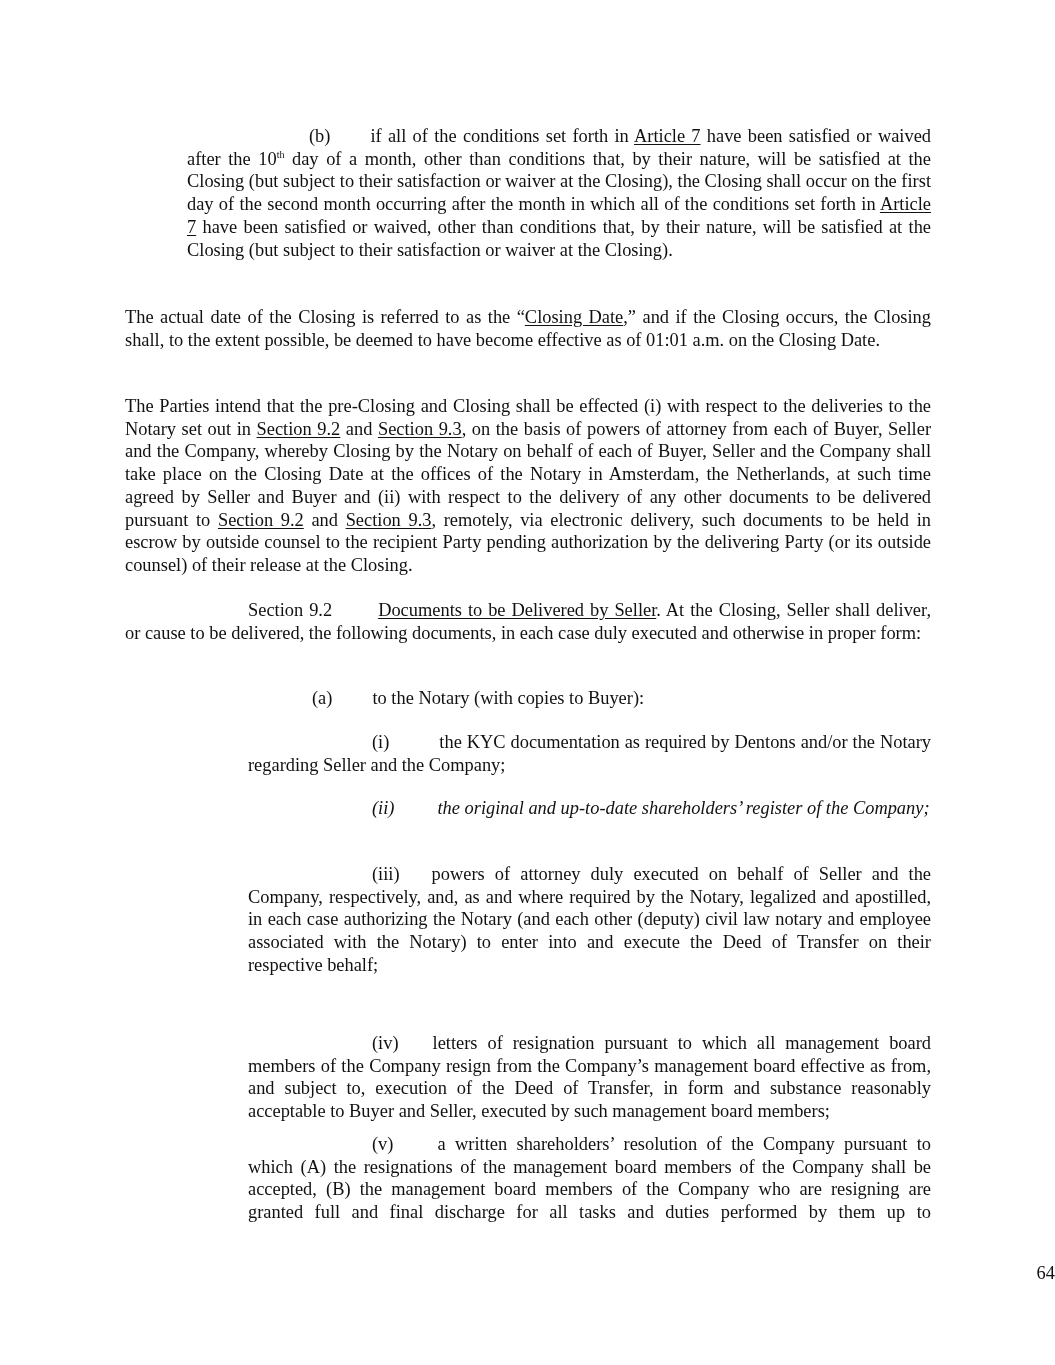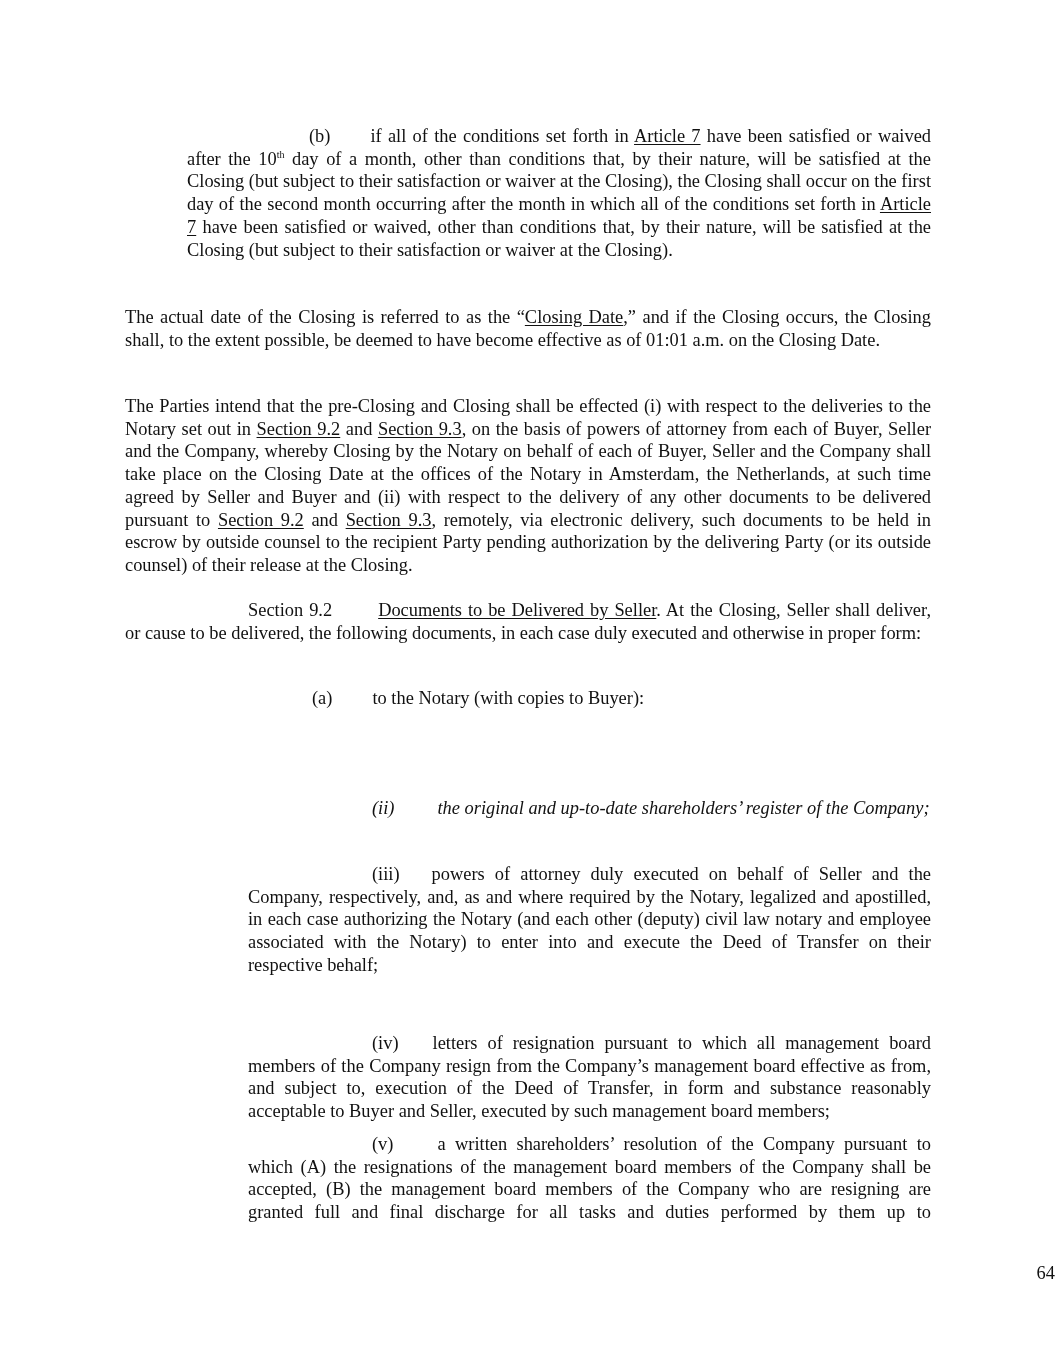--- a/index.html
+++ b/index.html
@@ -33,20 +33,23 @@
   </p>
 
   <p class="para last-line" style="left:125px; top:599px; width:806px; text-indent:123px;">
     <span>Section 9.2</span><span class="tab" style="width:46px"></span><span class="u">Documents to be Delivered by Seller</span><span>. At the Closing, Seller shall deliver, or cause to be delivered, the following documents, in each case duly executed and otherwise in proper form:</span>
   </p>
 
   <p class="para last-line" style="left:125px; top:687px; width:806px; text-indent:187px;">
     <span>(a)</span><span class="tab" style="width:40px"></span><span>to the Notary (with copies to Buyer):</span>
   </p>
 
+  <p class="para last-line" style="left:248px; top:731px; width:683px; text-indent:124px;">
+    <span>(i)</span><span class="tab" style="width:50px"></span><span>the KYC documentation as required by Dentons and/or the Notary regarding Seller and the Company;</span>
+  </p>
 
   <p class="para last-line" style="left:248px; top:797px; width:683px; text-indent:124px;font-style:italic;">
     <span>(ii)</span><span class="tab" style="width:43px"></span><span>the original and up-to-date shareholders’ register of the Company;</span>
   </p>
 
   <p class="para last-line" style="left:248px; top:863px; width:683px; text-indent:124px;">
     <span>(iii)</span><span class="tab" style="width:32px"></span><span>powers of attorney duly executed on behalf of Seller and the Company, respectively, and, as and where required by the Notary, legalized and apostilled, in each case authorizing the Notary (and each other (deputy) civil law notary and employee associated with the Notary) to enter into and execute the Deed of Transfer on their respective behalf;</span>
   </p>
 
   <p class="para last-line" style="left:248px; top:998px; width:683px; text-indent:124px;margin-top:34px;">

